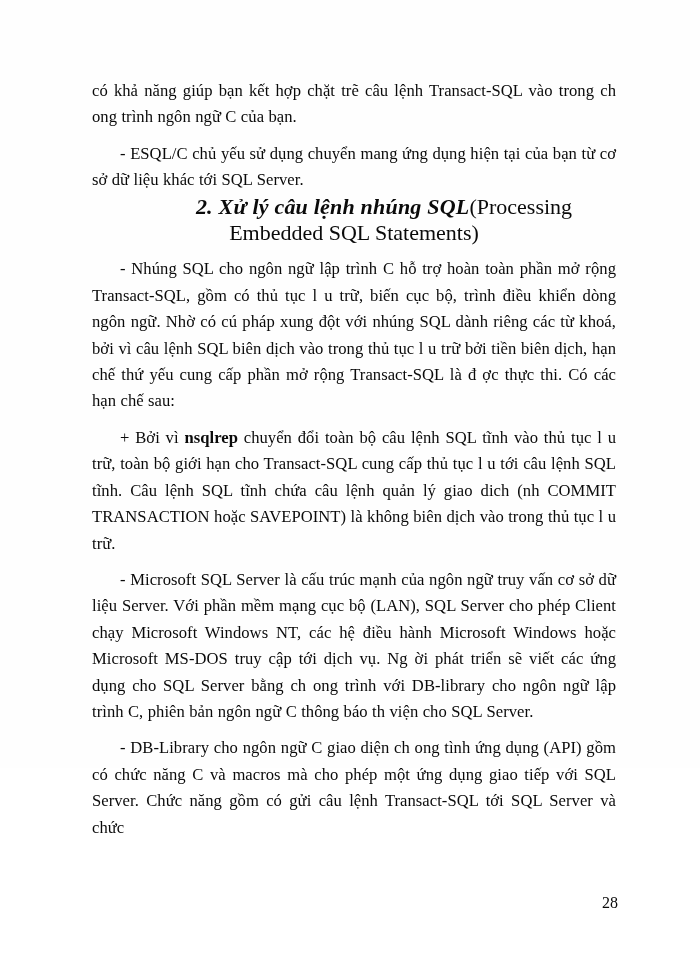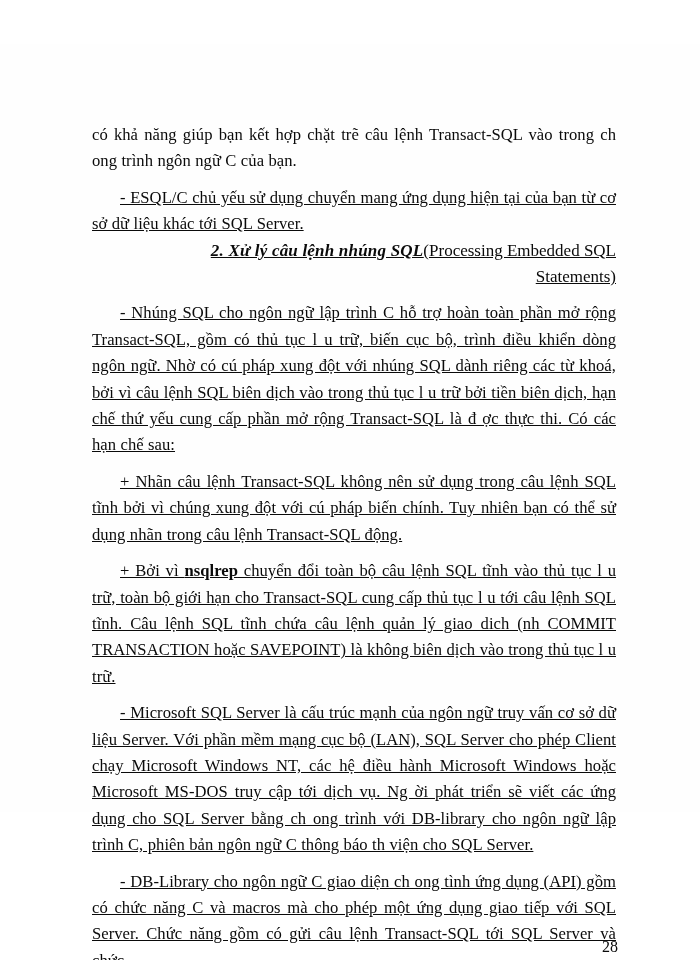--- a/index.html
+++ b/index.html
@@ -13,21 +13,20 @@
     font-family: "Liberation Serif", "DejaVu Serif", serif;
     color: #0a0a0a;
     overflow: hidden;
   }
   .page {
     position: relative;
     width: 700px;
     height: 768px;
     background: #fefefe;
     box-sizing: border-box;
-    margin-top: 44px;
   }
   .content {
     position: absolute;
     left: 92px;
     top: 78px;
     width: 524px;
   }
   p.para {
     margin: 0 0 0 0;
     font-size: 16.6px;
@@ -36,28 +35,27 @@
     text-justify: inter-word;
     text-indent: 0;
     letter-spacing: 0.05px;
     word-spacing: 0.2px;
   }
   p.para.indent {
     text-indent: 28px;
   }
   p.gap {
     margin-top: 10px;
-    text-decoration: underline;
   }
   p.heading {
     margin: 0;
-    font-size: 17px;
+    font-size: 22px;
     line-height: 26.4px;
     text-indent: 60px;
-    text-align: right;
+    text-align: center;
   }
   p.heading .ital {
     font-style: italic;
     font-weight: bold;
     letter-spacing: 0.2px;
   }
   p.heading .roman {
     font-style: normal;
     font-weight: normal;
   }
@@ -88,21 +86,20 @@
 
     <p class="para indent gap">- ESQL/C chủ yếu sử dụng chuyển mang ứng dụng hiện tại của bạn từ cơ sở dữ liệu khác tới SQL Server.</p>
 
     <p class="heading gap">
       <span class="ital">2. Xử lý câu lệnh nhúng SQL</span><span class="roman">(Processing Embedded SQL Statements)</span>
     </p>
 
     <p class="para indent gap">- Nhúng SQL cho ngôn ngữ lập trình C hỗ trợ hoàn toàn phần mở rộng Transact-SQL, gồm có thủ tục l u trữ, biến cục bộ, trình điều khiển dòng ngôn ngữ. Nhờ có cú pháp xung đột với nhúng SQL dành riêng các từ khoá, bởi vì câu lệnh SQL biên dịch vào trong thủ tục l u trữ bởi tiền biên dịch, hạn chế thứ yếu cung cấp phần mở rộng Transact-SQL là đ ợc thực thi. Có các hạn chế sau:</p>
 
 
-    <p class="para indent gap">+ Nhãn câu lệnh Transact-SQL không nên sử dụng trong câu lệnh SQL tĩnh bởi vì chúng xung đột với cú pháp biến chính. Tuy nhiên bạn có thể sử dụng nhãn trong câu lệnh Transact-SQL động.</p>
 
     <p class="para indent gap">
       <span>+ Bởi vì </span><span class="bold">nsqlrep</span><span> chuyển đổi toàn bộ câu lệnh SQL tĩnh vào thủ tục l u trữ, toàn bộ giới hạn cho Transact-SQL cung cấp thủ tục l u tới câu lệnh SQL tĩnh. Câu lệnh SQL tĩnh chứa câu lệnh quản lý giao dich (nh  COMMIT TRANSACTION hoặc SAVEPOINT) là không biên dịch vào trong thủ tục l u trữ.</span>
     </p>
 
 
     <p class="para indent gap">- Microsoft SQL Server là cấu trúc mạnh của ngôn ngữ truy vấn cơ sở dữ liệu Server. Với phần mềm mạng cục bộ (LAN), SQL Server cho phép Client chạy Microsoft Windows NT, các hệ điều hành Microsoft Windows hoặc Microsoft MS-DOS truy cập tới dịch vụ. Ng ời phát triển sẽ viết các ứng dụng cho SQL Server bằng ch ong trình với DB-library cho ngôn ngữ lập trình C, phiên bản ngôn ngữ C thông báo th  viện cho SQL Server.</p>
 
     <p class="para indent gap">- DB-Library cho ngôn ngữ C giao diện ch ong tình ứng dụng (API) gồm có chức năng C và macros mà cho phép một ứng dụng giao tiếp với SQL Server. Chức năng gồm có gửi câu lệnh Transact-SQL tới SQL Server và chức</p>
 

